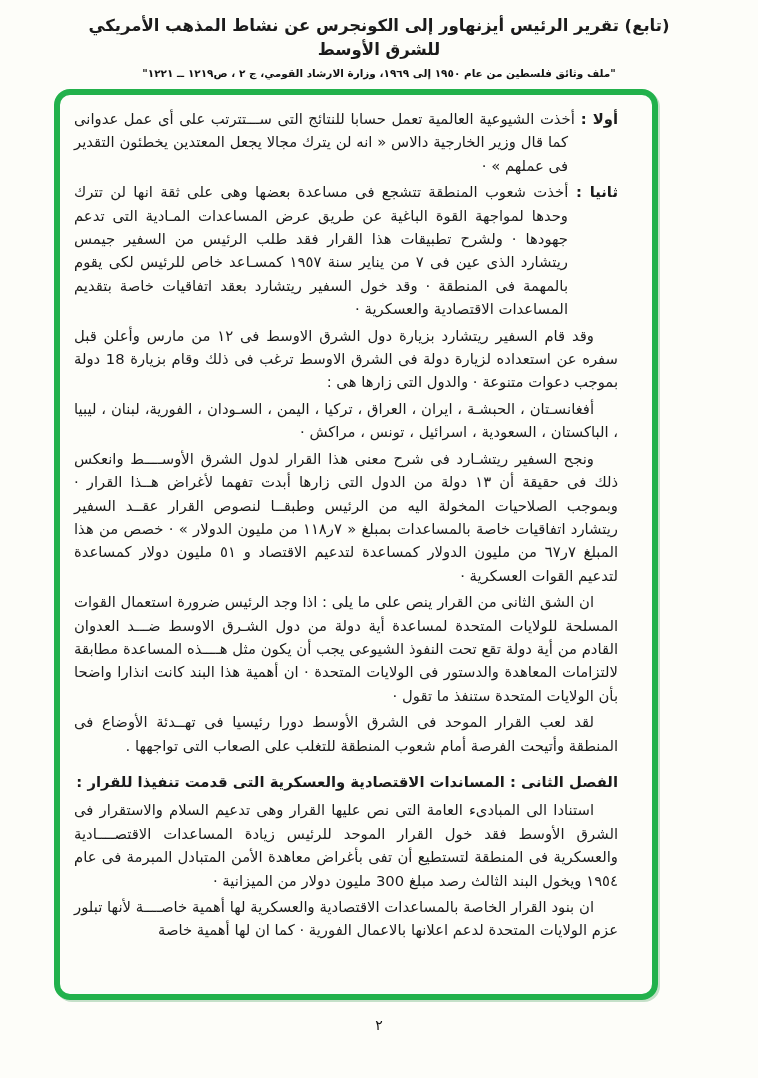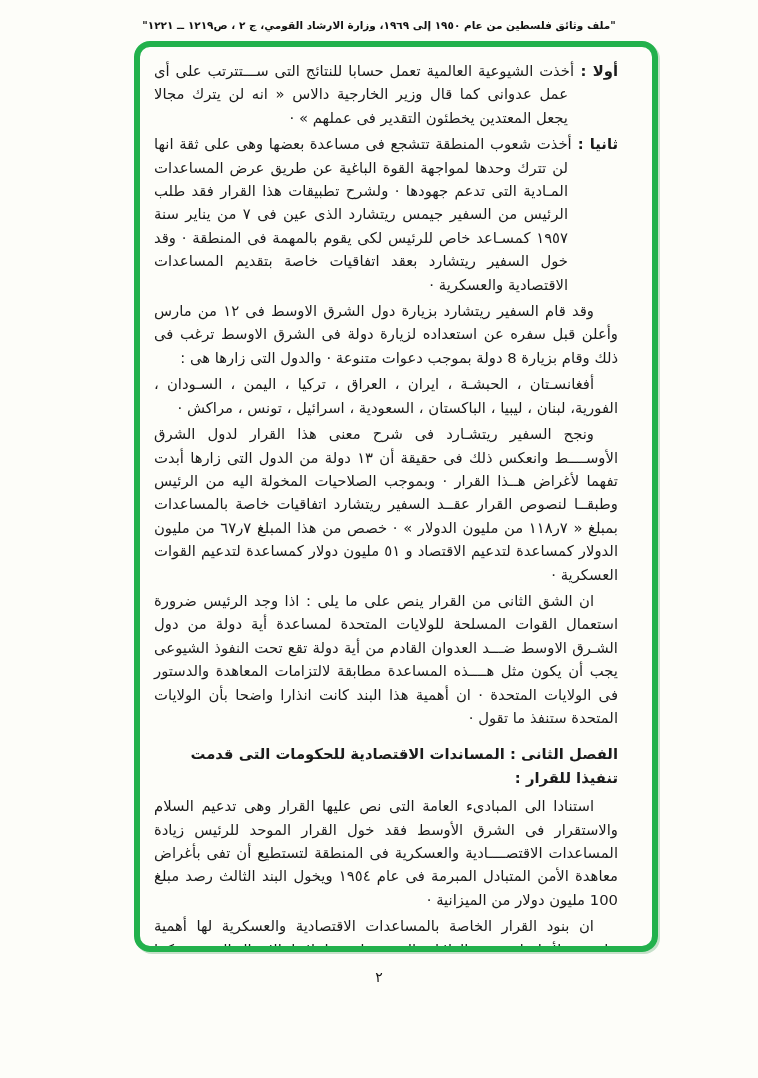--- a/index.html
+++ b/index.html
@@ -31,21 +31,21 @@
     margin: 0 auto;
   }
   .doc-source {
     font-weight: bold;
     font-size: 10.5px;
     margin-top: 5px;
     color: #111;
   }
   
   .frame {
-    width: 524px;
+    width: 604px;
     height: 911px;
     margin: 10px 100px 0 54px; 
     margin-left: 54px;
     margin-right: 100px;
     border: 6px solid var(--frame-green, #22b14c);
     border-radius: 16px;
     box-shadow: 2px 2px 0 rgba(30,140,60,0.25);
     padding: 12px 34px 12px 14px;
     overflow: hidden;
     background: transparent;
@@ -81,32 +81,34 @@
     font-size: 14px;
     color: #111;
   }
 </style>
 </head>
 <body style="background: rgb(253, 253, 249); color: rgb(27, 27, 27);">
 
 <div class="page">
 
   <div class="doc-header">
+    <div class="doc-title">(تابع) تقرير الرئيس أيزنهاور إلى الكونجرس عن نشاط المذهب الأمريكي للشرق الأوسط</div>
     <div class="doc-source">"ملف وثائق فلسطين من عام ١٩٥٠ إلى ١٩٦٩، وزارة الارشاد القومي، ج ٢ ، ص١٢١٩ ــ ١٢٢١"</div>
   </div>
 
   <div class="frame">
     <div>
         <p class="labeled"><b class="label">أولا : </b>أخذت الشيوعية العالمية تعمل حسابا للنتائج التى ســـتترتب على أى عمل عدوانى كما قال وزير الخارجية دالاس « انه لن يترك مجالا يجعل المعتدين يخطئون التقدير فى عملهم » ·</p>
         <p class="labeled"><b class="label">ثانيا : </b>أخذت شعوب المنطقة تتشجع فى مساعدة بعضها وهى على ثقة انها لن تترك وحدها لمواجهة القوة الباغية عن طريق عرض المساعدات المـادية التى تدعم جهودها · ولشرح تطبيقات هذا القرار فقد طلب الرئيس من السفير جيمس ريتشارد الذى عين فى ٧ من يناير سنة ١٩٥٧ كمسـاعد خاص للرئيس لكى يقوم بالمهمة فى المنطقة · وقد خول السفير ريتشارد بعقد اتفاقيات خاصة بتقديم المساعدات الاقتصادية والعسكرية ·</p>
-        <p class="indent">وقد قام السفير ريتشارد بزيارة دول الشرق الاوسط فى ١٢ من مارس وأعلن قبل سفره عن استعداده لزيارة دولة فى الشرق الاوسط ترغب فى ذلك وقام بزيارة 8 دولة بموجب دعوات متنوعة · والدول التى زارها هى :</p>
+        <p class="indent">وقد قام السفير ريتشارد بزيارة دول الشرق الاوسط فى ١٢ من مارس وأعلن قبل سفره عن استعداده لزيارة دولة فى الشرق الاوسط ترغب فى ذلك وقام بزيارة 18 دولة بموجب دعوات متنوعة · والدول التى زارها هى :</p>
         <p class="indent">أفغانسـتان ، الحبشـة ، ايران ، العراق ، تركيا ، اليمن ، السـودان ، الفورية، لبنان ، ليبيا ، الباكستان ، السعودية ، اسرائيل ، تونس ، مراكش ·</p>
         <p class="indent">ونجح السفير ريتشـارد فى شرح معنى هذا القرار لدول الشرق الأوســــط وانعكس ذلك فى حقيقة أن ١٣ دولة من الدول التى زارها أبدت تفهما لأغراض هــذا القرار · وبموجب الصلاحيات المخولة اليه من الرئيس وطبقــا لنصوص القرار عقــد السفير ريتشارد اتفاقيات خاصة بالمساعدات بمبلغ « ٧ر١١٨ من مليون الدولار » · خصص من هذا المبلغ ٧ر٦٧ من مليون الدولار كمساعدة لتدعيم الاقتصاد و ٥١ مليون دولار كمساعدة لتدعيم القوات العسكرية ·</p>
         <p class="indent">ان الشق الثانى من القرار ينص على ما يلى : اذا وجد الرئيس ضرورة استعمال القوات المسلحة للولايات المتحدة لمساعدة أية دولة من دول الشـرق الاوسط ضـــد العدوان القادم من أية دولة تقع تحت النفوذ الشيوعى يجب أن يكون مثل هــــذه المساعدة مطابقة لالتزامات المعاهدة والدستور فى الولايات المتحدة · ان أهمية هذا البند كانت انذارا واضحا بأن الولايات المتحدة ستنفذ ما تقول ·</p>
-        <p class="heading">الفصل الثانى : المساندات الاقتصادية للحكومات التى قدمت تنفيذا للقرار :</p>
-        <p class="indent">استنادا الى المبادىء العامة التى نص عليها القرار وهى تدعيم السلام والاستقرار فى الشرق الأوسط فقد خول القرار الموحد للرئيس زيادة المساعدات الاقتصــــادية والعسكرية فى المنطقة لتستطيع أن تفى بأغراض معاهدة الأمن المتبادل المبرمة فى عام ١٩٥٤ ويخول البند الثالث رصد مبلغ 100 مليون دولار من الميزانية ·</p>
+        <p class="indent">لقد لعب القرار الموحد فى الشرق الأوسط دورا رئيسيا فى تهــدئة الأوضاع فى المنطقة وأتيحت الفرصة أمام شعوب المنطقة للتغلب على الصعاب التى تواجهها .</p>
+        <p class="heading">الفصل الثانى : المساندات الاقتصادية والعسكرية التى قدمت تنفيذا للقرار :</p>
+        <p class="indent">استنادا الى المبادىء العامة التى نص عليها القرار وهى تدعيم السلام والاستقرار فى الشرق الأوسط فقد خول القرار الموحد للرئيس زيادة المساعدات الاقتصــــادية والعسكرية فى المنطقة لتستطيع أن تفى بأغراض معاهدة الأمن المتبادل المبرمة فى عام ١٩٥٤ ويخول البند الثالث رصد مبلغ 300 مليون دولار من الميزانية ·</p>
         <p class="indent">ان بنود القرار الخاصة بالمساعدات الاقتصادية والعسكرية لها أهمية خاصــــة لأنها تبلور عزم الولايات المتحدة لدعم اعلانها بالاعمال الفورية · كما ان لها أهمية خاصة</p>
       </div>
   </div>
 
   <div class="footer">٢</div>
 
 </div>
 
 </body></html>

